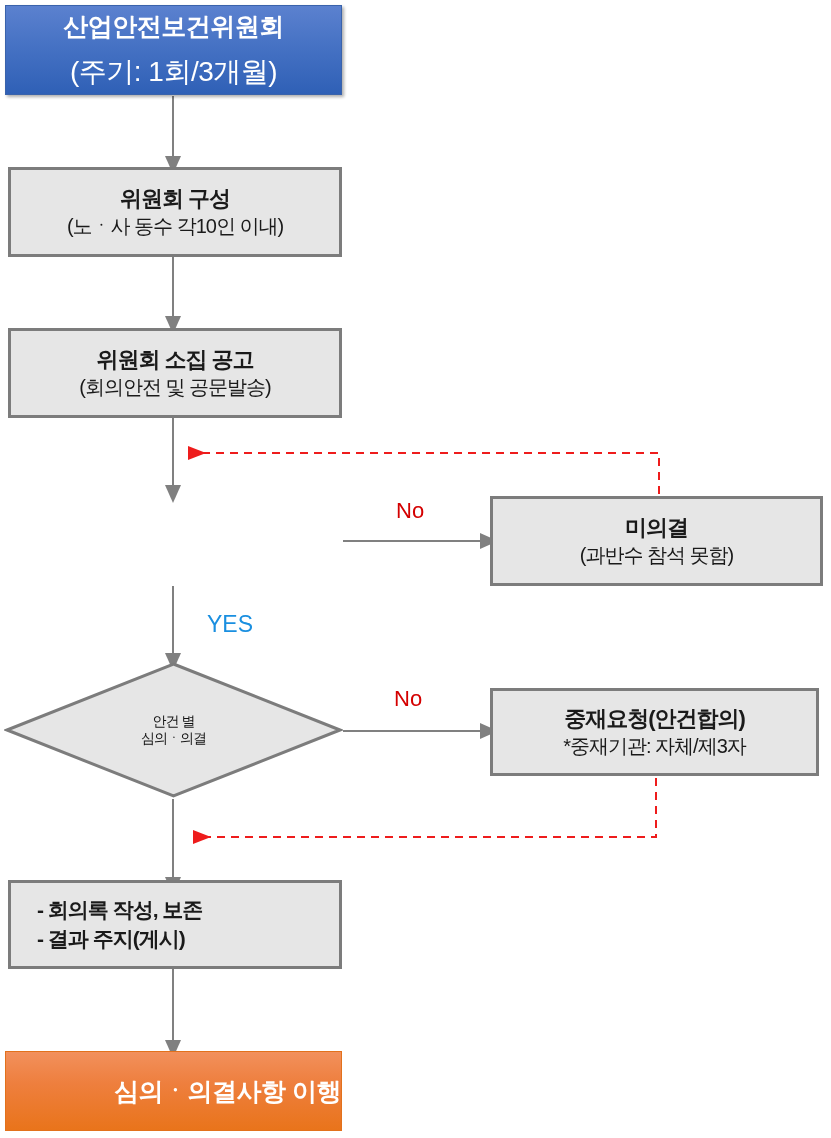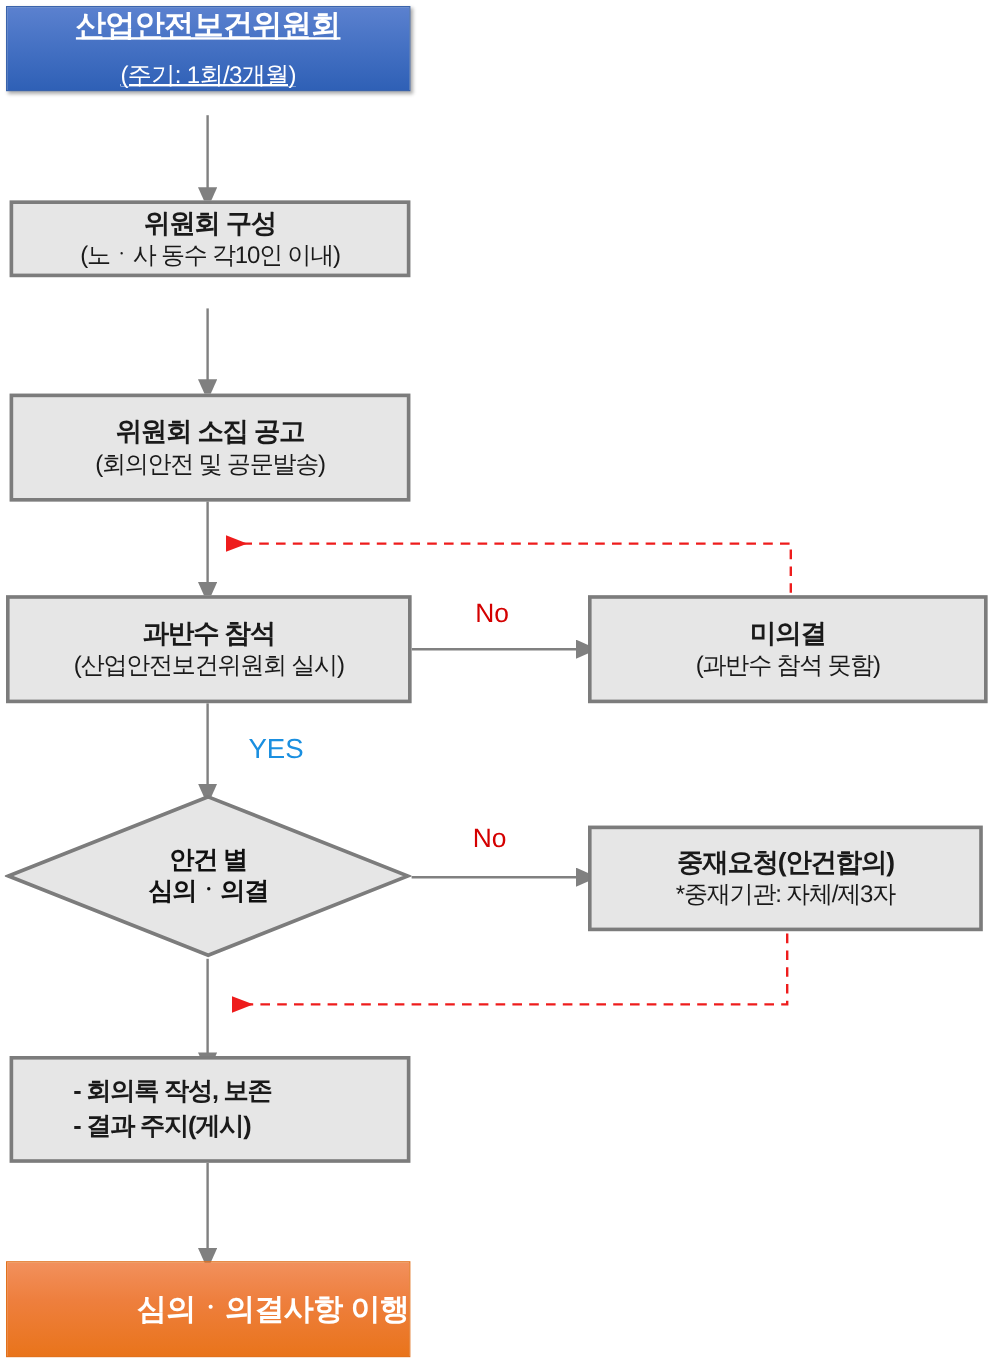--- a/index.html
+++ b/index.html
@@ -34,21 +34,21 @@
     border: 1px solid #3a63ab;
     box-shadow: 2px 2px 3px rgba(0,0,0,0.32);
     color: #ffffff;
   }
   .node-blue .l1 {
     font-size: 25px;
     font-weight: bold;
     letter-spacing: -0.5px;
   }
   .node-blue .l2 {
-    font-size: 20px;
+    font-size: 28px;
     font-weight: normal;
     margin-top: 14px;
     letter-spacing: -0.5px;
   }
 
   
   .node-gray {
     background: #e6e6e6;
     border: 3px solid #7c7c7c;
     color: #1a1a1a;
@@ -64,21 +64,21 @@
     letter-spacing: -1.0px;
     margin-top: 1px;
   }
   .node-gray .b1,
   .node-gray .b2 {
     font-size: 21px;
     font-weight: bold;
     letter-spacing: -1.0px;
     width: 100%;
     text-align: left;
-    padding-left: 50px;
+    padding-left: 26px;
     box-sizing: border-box;
   }
   .node-gray .b2 { margin-top: 3px; }
 
   
   .diamond-wrap {
     position: absolute;
   }
   .diamond-wrap svg {
     position: absolute;
@@ -94,22 +94,22 @@
     display: flex;
     flex-direction: column;
     align-items: center;
     justify-content: center;
     text-align: center;
     color: #111111;
     line-height: 1.24;
   }
   .diamond-label .d1,
   .diamond-label .d2 {
-    font-size: 21px;
-    font-weight: bold;
+    font-size: 14px;
+    font-weight: normal;
     letter-spacing: -1px;
   }
 
   
   .node-orange {
     background: linear-gradient(to bottom, #f2905c 0%, #ee7f3e 40%, #e9741b 100%);
     border: 1px solid #e2711c;
     color: #ffffff;
   }
   .node-orange .l1 {
@@ -166,39 +166,35 @@
 
     <line x1="343" y1="731" x2="482" y2="731" stroke="#808080" stroke-width="2" marker-end="url(#arrow-gray)"></line>
 
     <path d="M656,778 L656,837 L195,837" stroke="#ee1c1c" stroke-width="2" fill="none" stroke-dasharray="8,6" marker-end="url(#arrow-red)"></path>
 
     <line x1="173" y1="799" x2="173" y2="879" stroke="#808080" stroke-width="2" marker-end="url(#arrow-gray)"></line>
 
     <line x1="173" y1="969" x2="173" y2="1042" stroke="#808080" stroke-width="2" marker-end="url(#arrow-gray)"></line>
   </svg>
 
-  <div class="node node-blue" style="left:5px; top:5px; width:337px; height:71px;text-decoration:underline;">
+  <div class="node node-blue" style="left:5px; top:5px; width:337px; height:90px;">
     <div class="l1">산업안전보건위원회</div>
     <div class="l2">(주기: 1회/3개월)</div>
   </div>
 
-  <div class="node node-gray" style="left:8px; top:167px; width:334px; height:64px;">
+  <div class="node node-gray" style="left:8px; top:167px; width:334px; height:90px;">
     <div class="l1">위원회 구성</div>
     <div class="l2">(노ㆍ사 동수 각10인 이내)</div>
   </div>
 
   <div class="node node-gray" style="left:8px; top:328px; width:334px; height:90px;">
     <div class="l1">위원회 소집 공고</div>
     <div class="l2">(회의안전 및 공문발송)</div>
   </div>
 
-  <div class="node node-gray" style="left:5px; top:496px; width:338px; height:90px;">
-    <div class="l1">과반수 참석</div>
-    <div class="l2">(산업안전보건위원회 실시)</div>
-  </div>
 
   <div class="node node-gray" style="left:490px; top:496px; width:333px; height:90px;">
     <div class="l1">미의결</div>
     <div class="l2">(과반수 참석 못함)</div>
   </div>
 
   <div class="diamond-wrap" style="left:4px; top:661px; width:339px; height:138px;">
     <svg width="339" height="138" viewBox="0 0 339 138" xmlns="http://www.w3.org/2000/svg">
       <polygon points="169.5,3 336,69 169.5,135 3,69" fill="#e6e6e6" stroke="#7c7c7c" stroke-width="3" stroke-linejoin="miter"></polygon>
     </svg>

